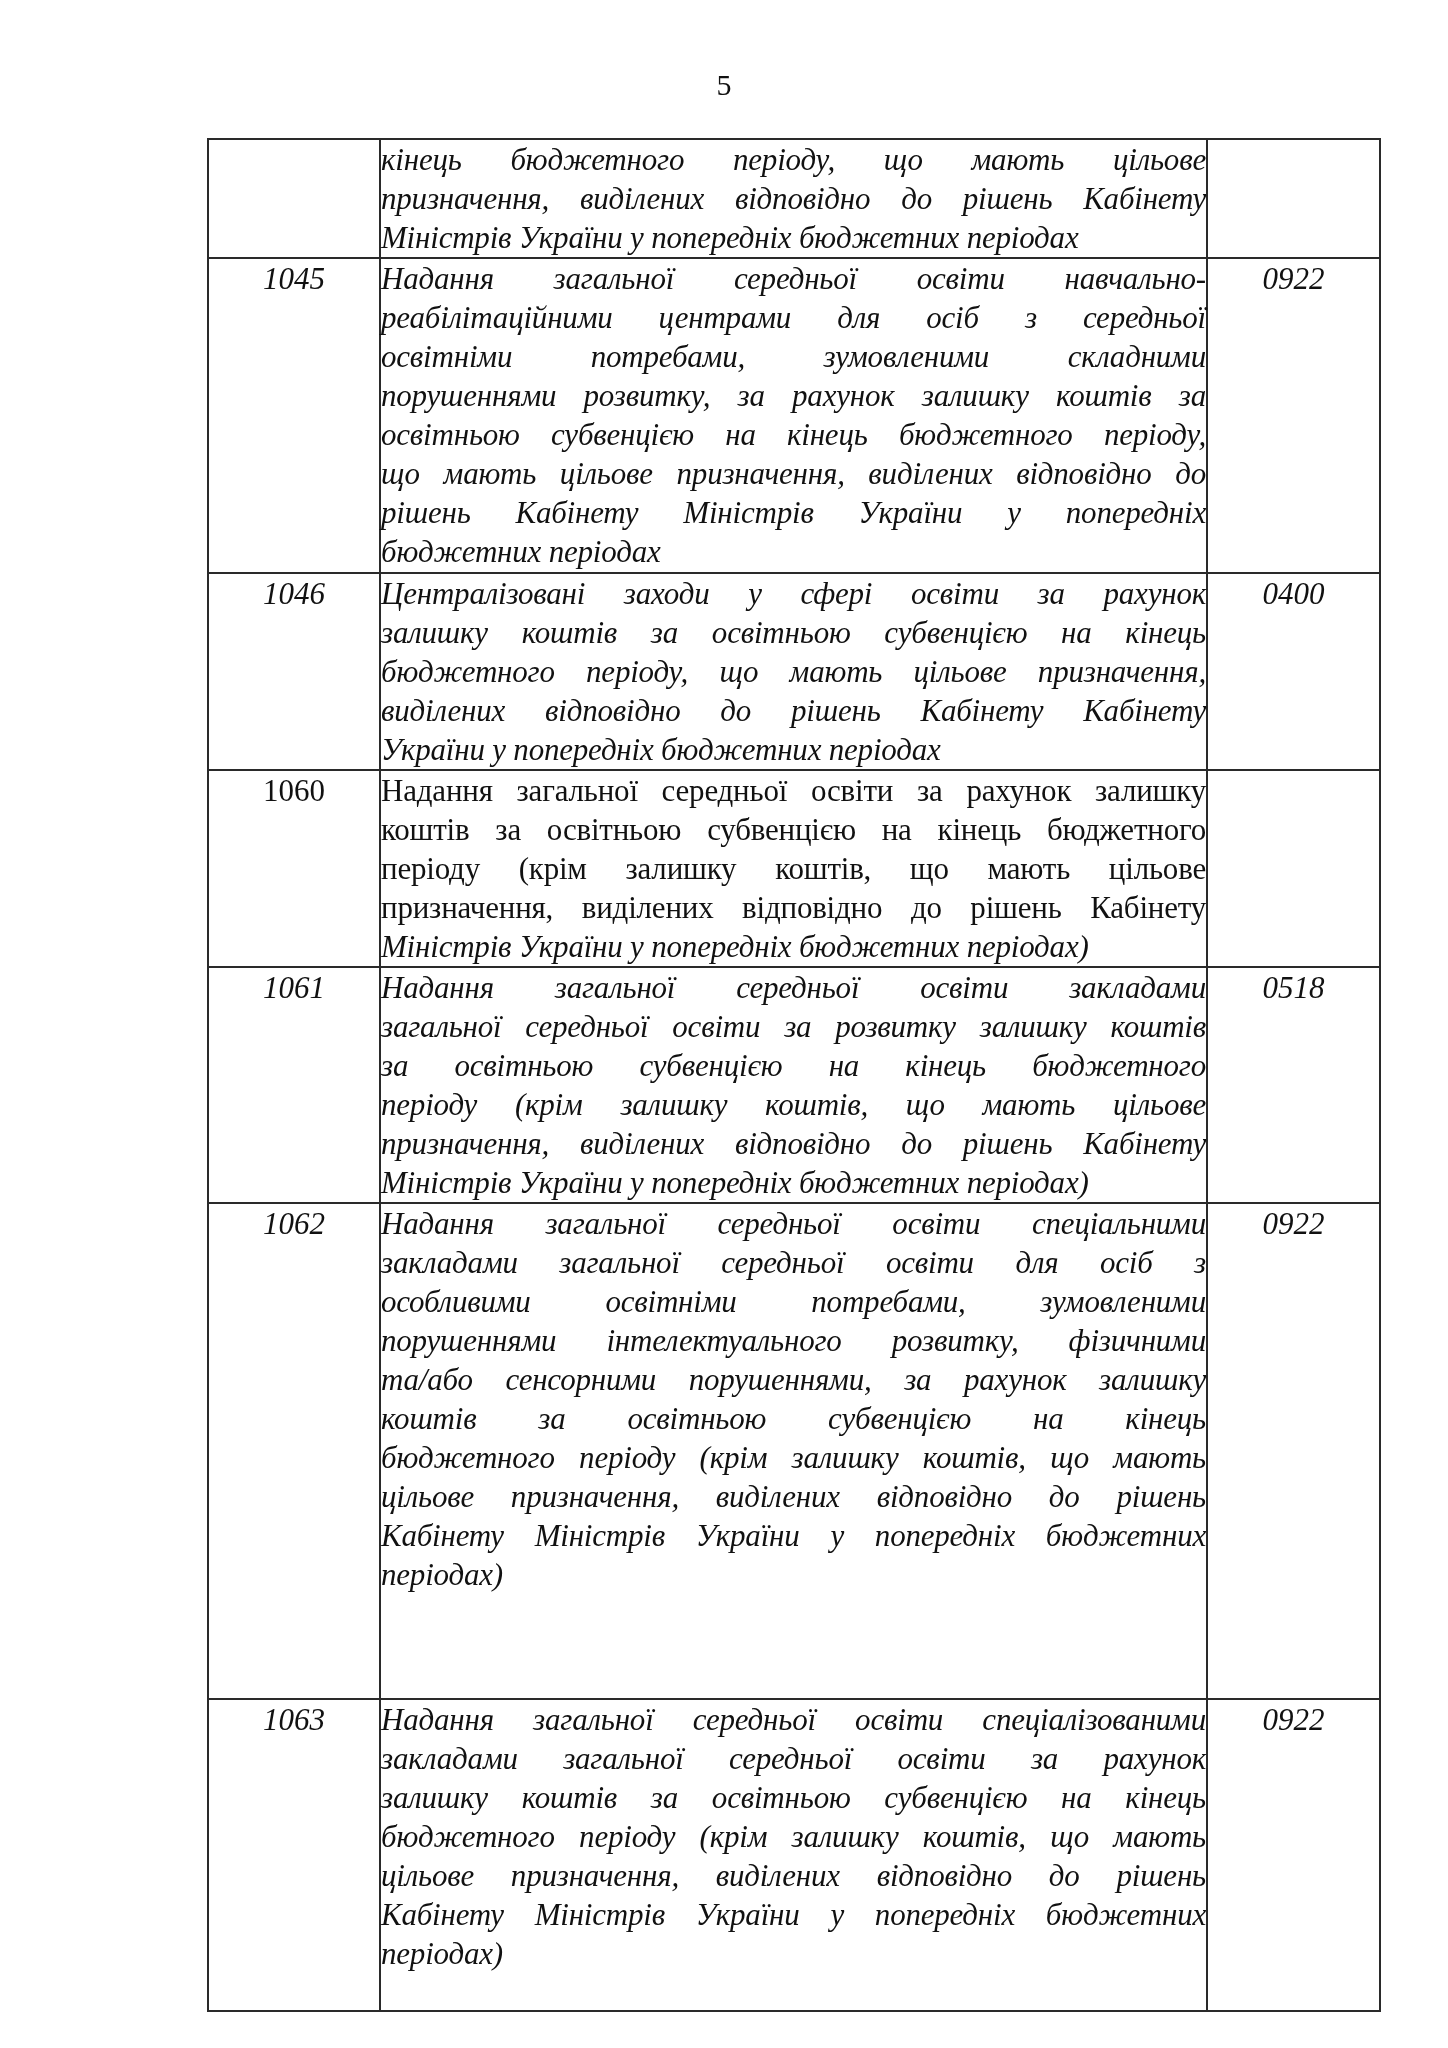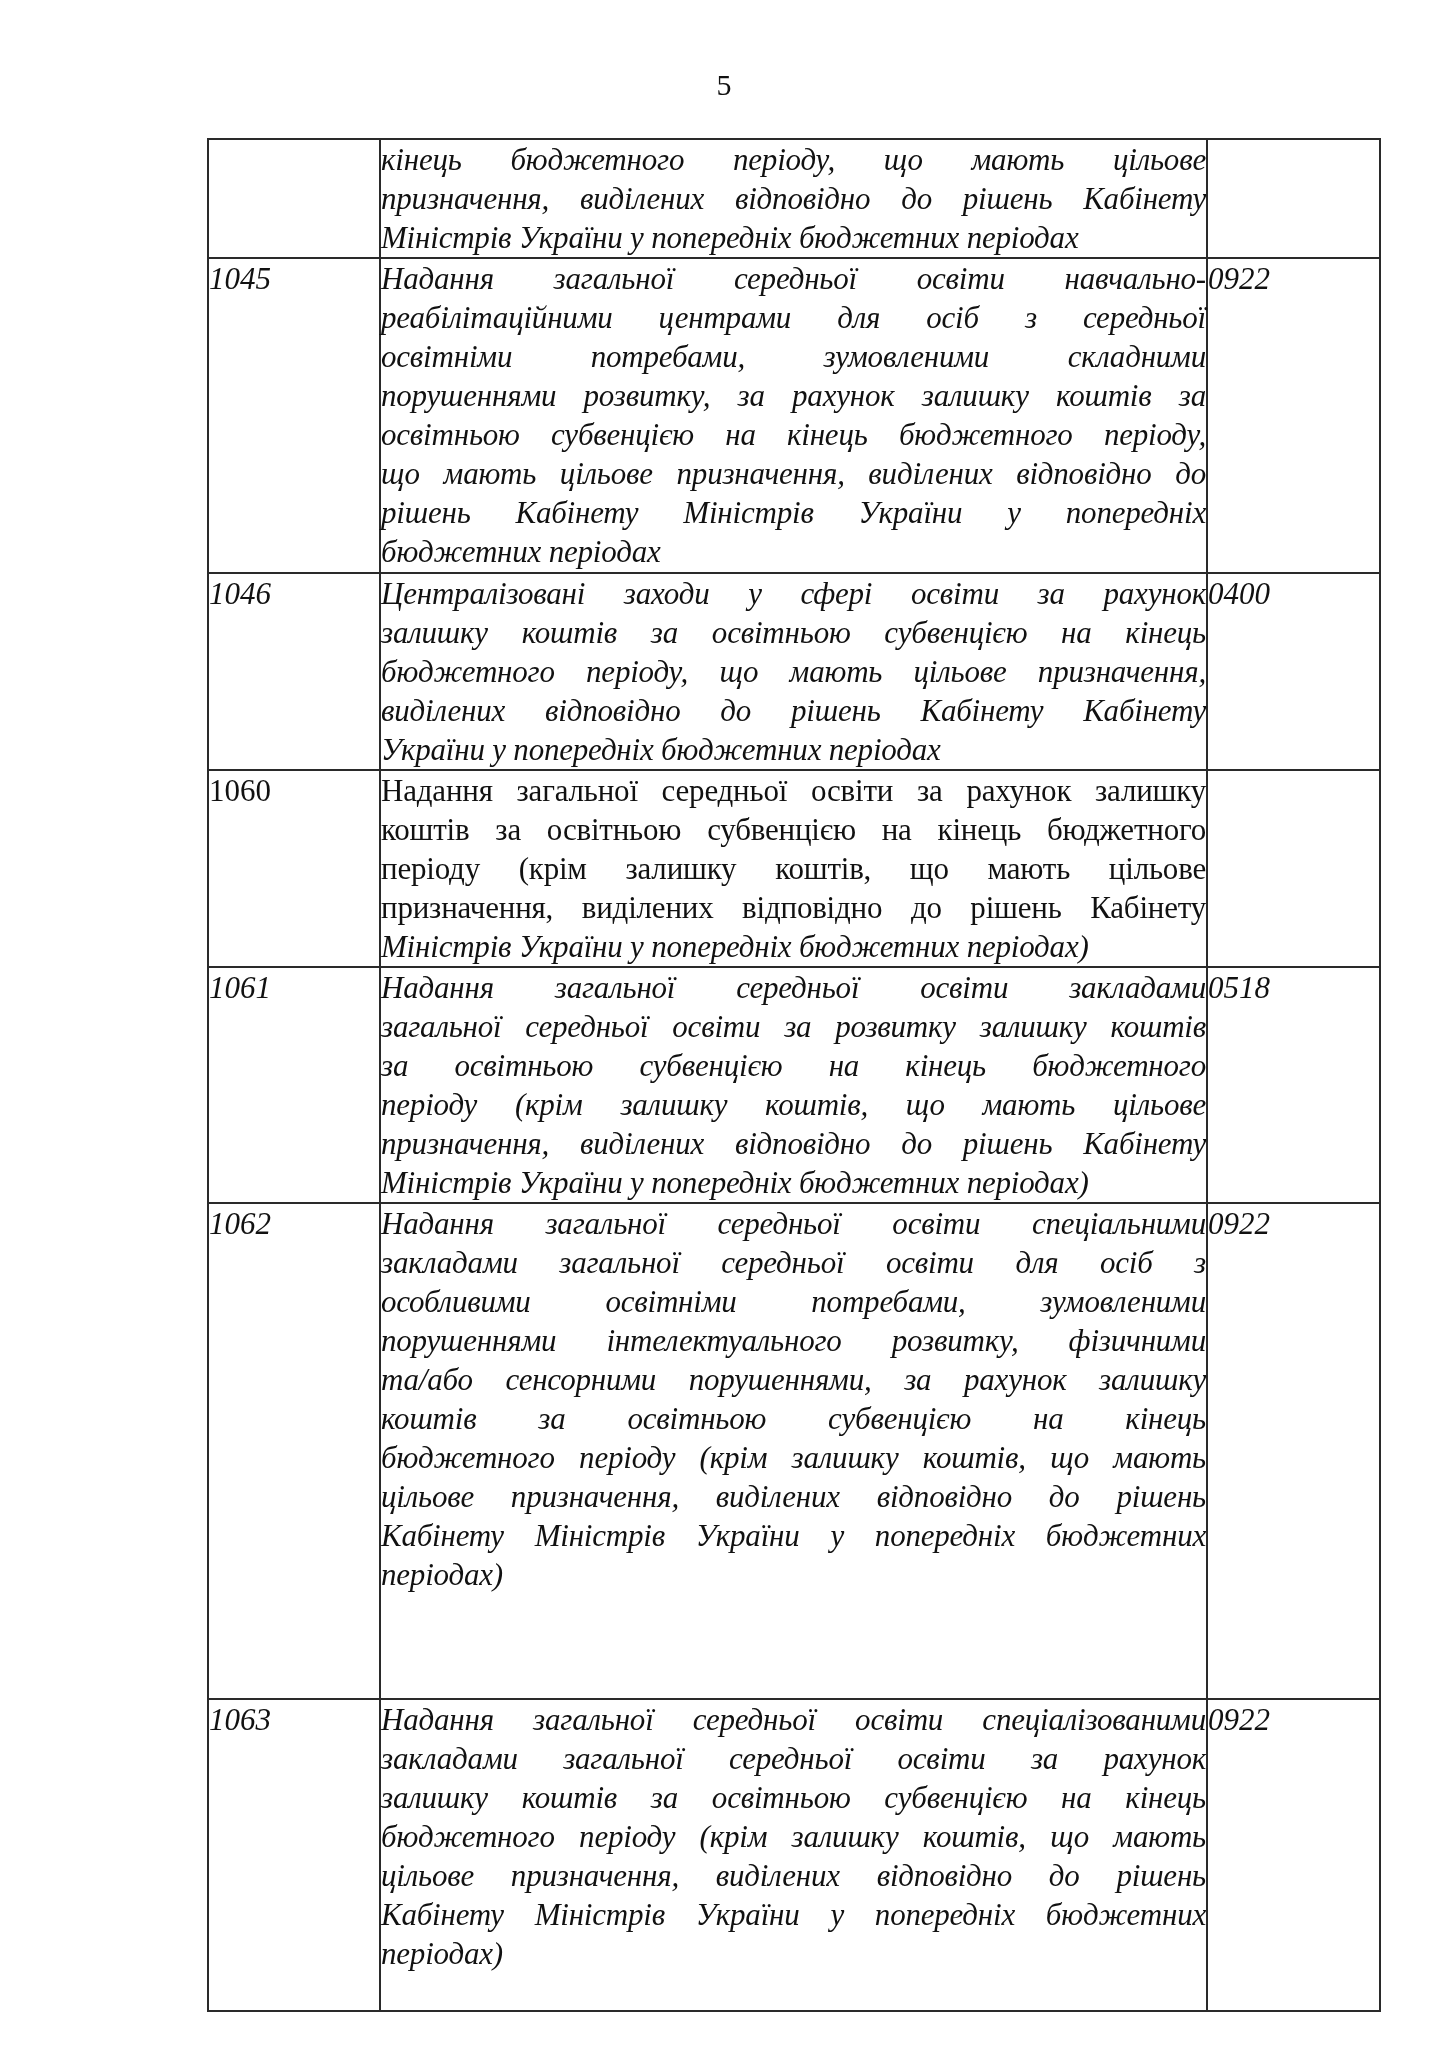--- a/index.html
+++ b/index.html
@@ -4,21 +4,21 @@
 <style>
   html, body { margin:0; padding:0; background:#ffffff; }
   body { width:1448px; height:2048px; position:relative; overflow:hidden;
          font-family:"Liberation Serif","DejaVu Serif",serif; color:#111; }
   .page-num { position:absolute; top:66px; left:0; width:1448px; text-align:center;
               font-size:30px; line-height:38px; }
   table.codes { position:absolute; left:207px; top:138px; width:1172px;
                 border-collapse:collapse; table-layout:fixed; }
   table.codes td { border:2px solid #2a2a2a; vertical-align:top; padding:0; }
   col.c1 { width:172px; } col.c2 { width:827px; } col.c3 { width:173px; }
-  .code { font-size:31px; line-height:39px; padding-top:18px; font-style:italic;margin-top:48px; }
+  .code { text-align:center; font-size:31px; line-height:39px; padding-top:18px; font-style:italic;margin-top:48px; }
   .desc { font-size:31px; line-height:39px; text-align:justify; padding:1px 8px 0 10px;
           font-style:italic; letter-spacing:-0.2px; }
   .plain { font-style:normal; }
   .desc .ln { display:block; text-align:justify; text-align-last:justify; white-space:nowrap; }
   .desc .ln.last { text-align-last:left;font-style:italic; }
 </style>
 </head>
 <body>
 
 <div class="page-num">5</div>

